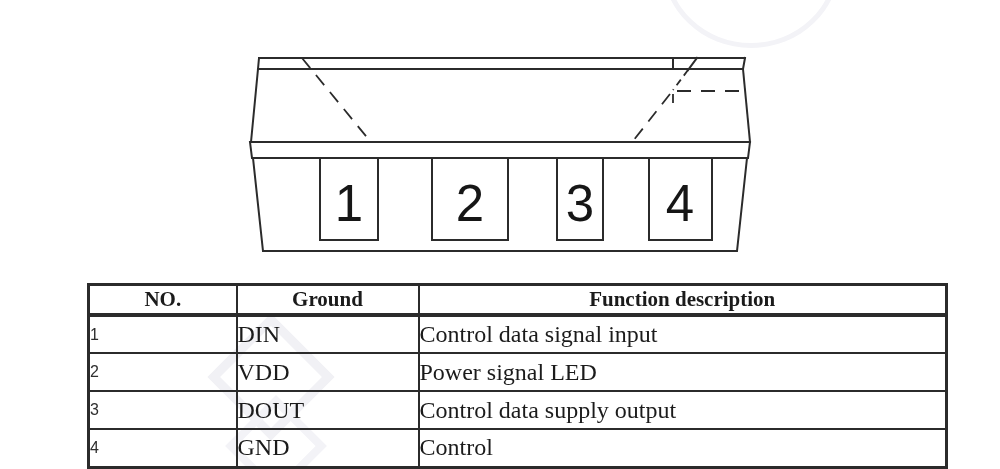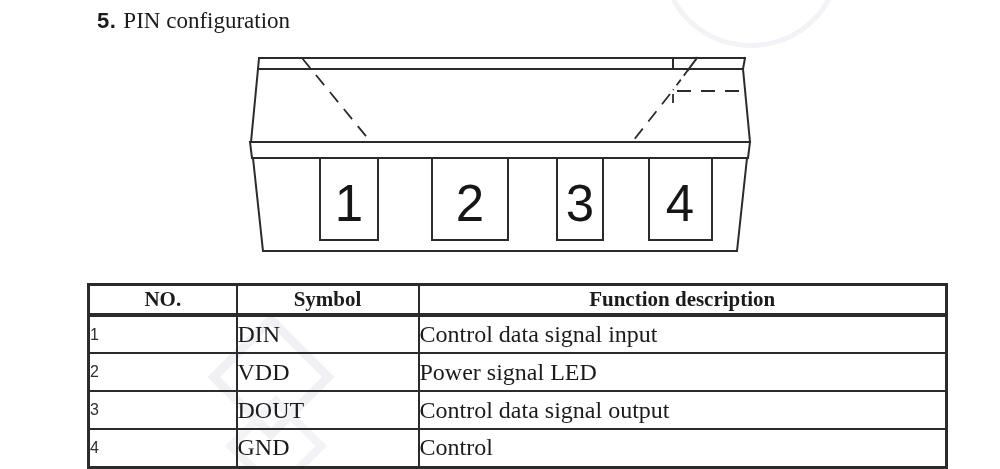--- a/index.html
+++ b/index.html
@@ -79,23 +79,20 @@
 </style>
 </head>
 <body>
 
 <div class="page">
 
   <div class="wm wm-circle"></div>
   <div class="wm wm-d1"></div>
   <div class="wm wm-d2"></div>
 
-  <div class="section-title">
-    <span class="title-num">5.</span><span class="title-text">PIN configuration</span>
-  </div>
 
   <svg class="diagram-svg" width="520" height="212" viewBox="0 0 520 212">
 
     <g stroke="#2b2b2b" stroke-width="2" fill="none" stroke-linecap="square">
 
       <line x1="19" y1="8" x2="505" y2="8"></line>
       <line x1="18" y1="19" x2="503" y2="19"></line>
       <line x1="19" y1="8" x2="18" y2="19"></line>
       <line x1="505" y1="8" x2="503" y2="19"></line>
 
@@ -133,39 +130,39 @@
 
   <table class="pin-table">
     <colgroup>
       <col class="c-no">
         <col class="c-sym">
         <col class="c-desc">
     </colgroup>
     <thead>
       <tr>
         <th>NO.</th>
-        <th>Symbol</th>
+        <th>Ground</th>
         <th>Function description</th>
       </tr>
     </thead>
     <tbody>
       <tr>
         <td class="no-cell">1</td>
         <td class="sym-cell">DIN</td>
         <td class="desc-cell">Control data signal input</td>
       </tr>
       <tr>
         <td class="no-cell">2</td>
         <td class="sym-cell">VDD</td>
         <td class="desc-cell">Power signal LED</td>
       </tr>
       <tr>
         <td class="no-cell">3</td>
         <td class="sym-cell">DOUT</td>
-        <td class="desc-cell">Control data signal output</td>
+        <td class="desc-cell">Control data supply output</td>
       </tr>
       <tr>
         <td class="no-cell">4</td>
         <td class="sym-cell">GND</td>
         <td class="desc-cell">Control</td>
       </tr>
     </tbody>
   </table>
 
 </div>

